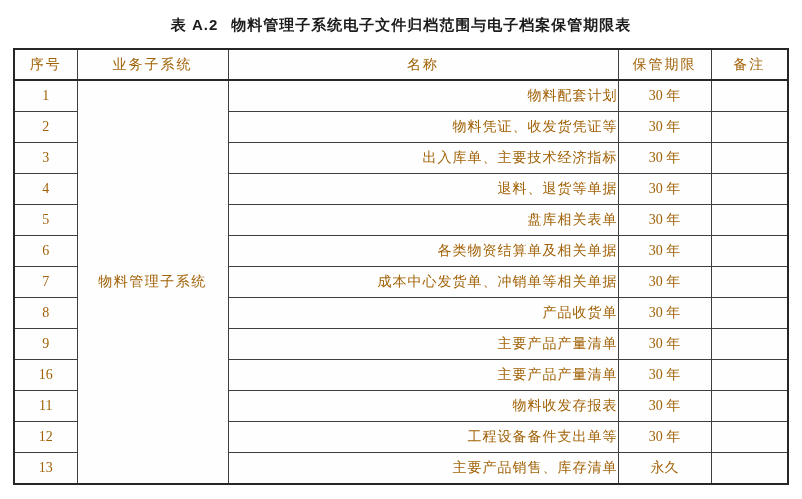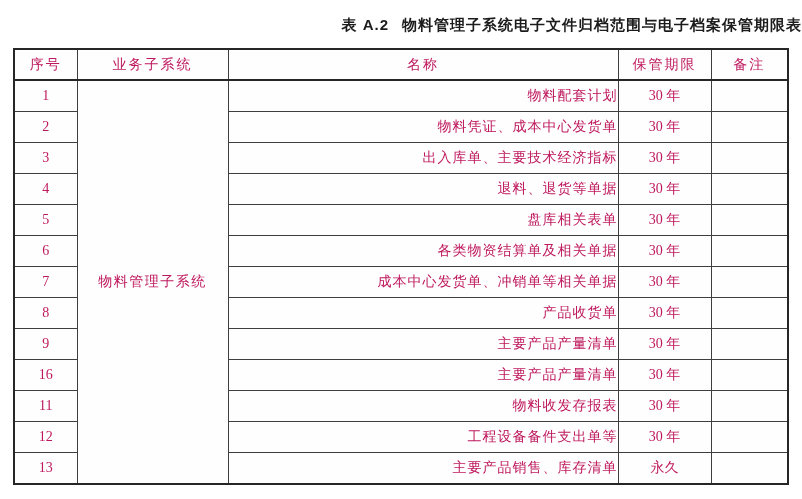--- a/index.html
+++ b/index.html
@@ -12,21 +12,21 @@
     height: 499px;
     overflow: hidden;
     font-family: "Liberation Serif", "DejaVu Serif", serif;
     color: #2d2d2d;
     position: relative;
   }
   .page {
     padding-top: 15px;
   }
   .doc-title {
-    text-align: right;
+    text-align: center;
     font-family: "Liberation Sans", "DejaVu Sans", sans-serif;
     font-weight: bold;
     font-size: 15px;
     color: #1c1c1c;
     letter-spacing: 1px;
     margin-bottom: 13px;
     line-height: 20px;
   }
   .doc-title .title-label {
     margin-right: 13px;
@@ -41,21 +41,21 @@
   }
   .archive-table th,
   .archive-table td {
     border: 1px solid #3e3e3e;
     height: 30px;
     font-size: 14px;
     font-weight: normal;
     text-align: center;
     vertical-align: middle;
     padding: 0;
-    color: #be185d;
+    color: #a16207;
     overflow: hidden;
     white-space: nowrap;
   }
   .archive-table thead th {
     border-bottom: 2px solid #262626;
     letter-spacing: 2px;
     height: 29px;
   }
   .archive-table td.col-name {
     text-align: right;
@@ -98,21 +98,21 @@
     <tbody>
         <tr>
           <td class="col-no">1</td>
           <td class="col-subsystem" rowspan="13">物料管理子系统</td>
           <td class="col-name">物料配套计划</td>
           <td class="col-period">30 年</td>
           <td class="col-remark"></td>
         </tr>
         <tr>
           <td class="col-no">2</td>
-          <td class="col-name">物料凭证、成本中心发货单</td>
+          <td class="col-name">物料凭证、收发货凭证等</td>
           <td class="col-period">30 年</td>
           <td class="col-remark"></td>
         </tr>
         <tr>
           <td class="col-no">3</td>
           <td class="col-name">出入库单、主要技术经济指标</td>
           <td class="col-period">30 年</td>
           <td class="col-remark"></td>
         </tr>
         <tr>

